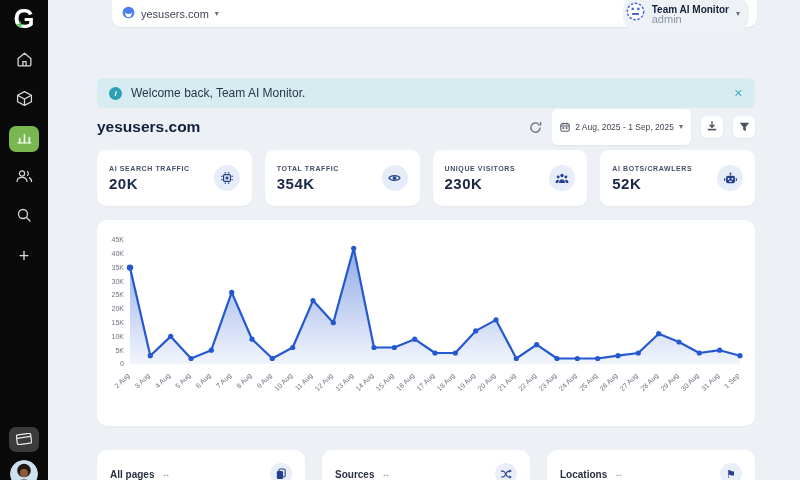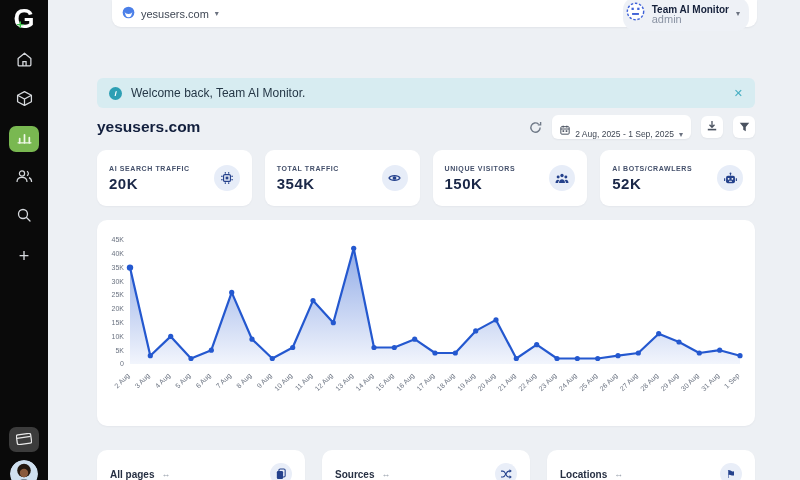--- a/index.html
+++ b/index.html
@@ -38,21 +38,21 @@
   .info-circ{width:13px;height:13px;border-radius:50%;background:var(--banner-teal-icon,#2d9fb4);
     color:#fff;font-size:8px;font-weight:700;display:flex;align-items:center;justify-content:center;font-style:italic}
   .banner-text{font-size:12px;color:#253746;flex:1}
   .banner-close{color:#45aec2;font-size:11px;cursor:pointer}
   
   .titlerow{position:absolute;left:97px;top:114px;width:658px;height:26px;display:flex;align-items:center;justify-content:space-between}
   .page-title{font-size:15.5px;font-weight:700;color:#121f3d}
   .toolbar{display:flex;align-items:center;gap:10px}
   .tool-ic{display:flex;align-items:center;justify-content:center;cursor:pointer}
   .tool-btn{width:22px;height:22px;background:#fff;border-radius:6px;display:flex;align-items:center;justify-content:center;cursor:pointer;box-shadow:0 1px 2px rgba(16,24,40,.05)}
-  .datepill{height:24px;background:#fff;border-radius:6px;display:flex;align-items:flex-end;gap:5px;
+  .datepill{height:36px;background:#fff;border-radius:6px;display:flex;align-items:center;gap:5px;
     padding:0 8px;cursor:pointer;box-shadow:0 1px 2px rgba(16,24,40,.05)}
   .date-text{font-size:8.5px;color:#3f4754}
   
   .stats{position:absolute;left:97px;top:150px;width:658px;display:flex;gap:13px}
   .stat-card{flex:1;height:56px;background:#fff;border-radius:9px;box-shadow:0 1px 2px rgba(16,24,40,.04);
     display:flex;align-items:center;justify-content:space-between;padding:0 12px;box-sizing:border-box}
   .stat-label{font-size:7px;font-weight:700;letter-spacing:.6px;color:#44506b}
   .stat-value{font-size:15px;font-weight:800;color:#1a2747;margin-top:3px;letter-spacing:.5px}
   .stat-icon{width:26px;height:26px;border-radius:50%;background:#e7edf8;display:flex;align-items:center;justify-content:center}
   
@@ -217,21 +217,21 @@
     <div class="stat-icon">
       <svg viewBox="0 0 14 10" width="13" height="10">
           <path d="M1 5C3 1.5 11 1.5 13 5 11 8.5 3 8.5 1 5Z" fill="none" stroke="#24418c" stroke-width="1.3"></path>
           <circle cx="7" cy="5" r="2" fill="#24418c"></circle>
         </svg>
     </div>
   </div>
   <div class="stat-card">
     <div>
       <div class="stat-label">UNIQUE VISITORS</div>
-      <div class="stat-value">150K</div>
+      <div class="stat-value">230K</div>
     </div>
     <div class="stat-icon">
       <svg viewBox="0 0 16 12" width="14" height="11">
           <circle cx="8" cy="2.6" r="1.9" fill="#24418c"></circle>
           <circle cx="3.6" cy="4.2" r="1.7" fill="#24418c"></circle>
           <circle cx="12.4" cy="4.2" r="1.7" fill="#24418c"></circle>
           <path d="M4.6 11c0-2.6 1.6-4.1 3.4-4.1S11.4 8.4 11.4 11Z" fill="#24418c"></path>
           <path d="M.6 11c0-2.2 1.3-3.5 2.8-3.5.6 0 1.2.2 1.7.6C4 9 3.6 10 3.6 11Z" fill="#24418c"></path>
           <path d="M15.4 11c0-2.2-1.3-3.5-2.8-3.5-.6 0-1.2.2-1.7.6 1.1.9 1.5 1.9 1.5 2.9Z" fill="#24418c"></path>
         </svg>

